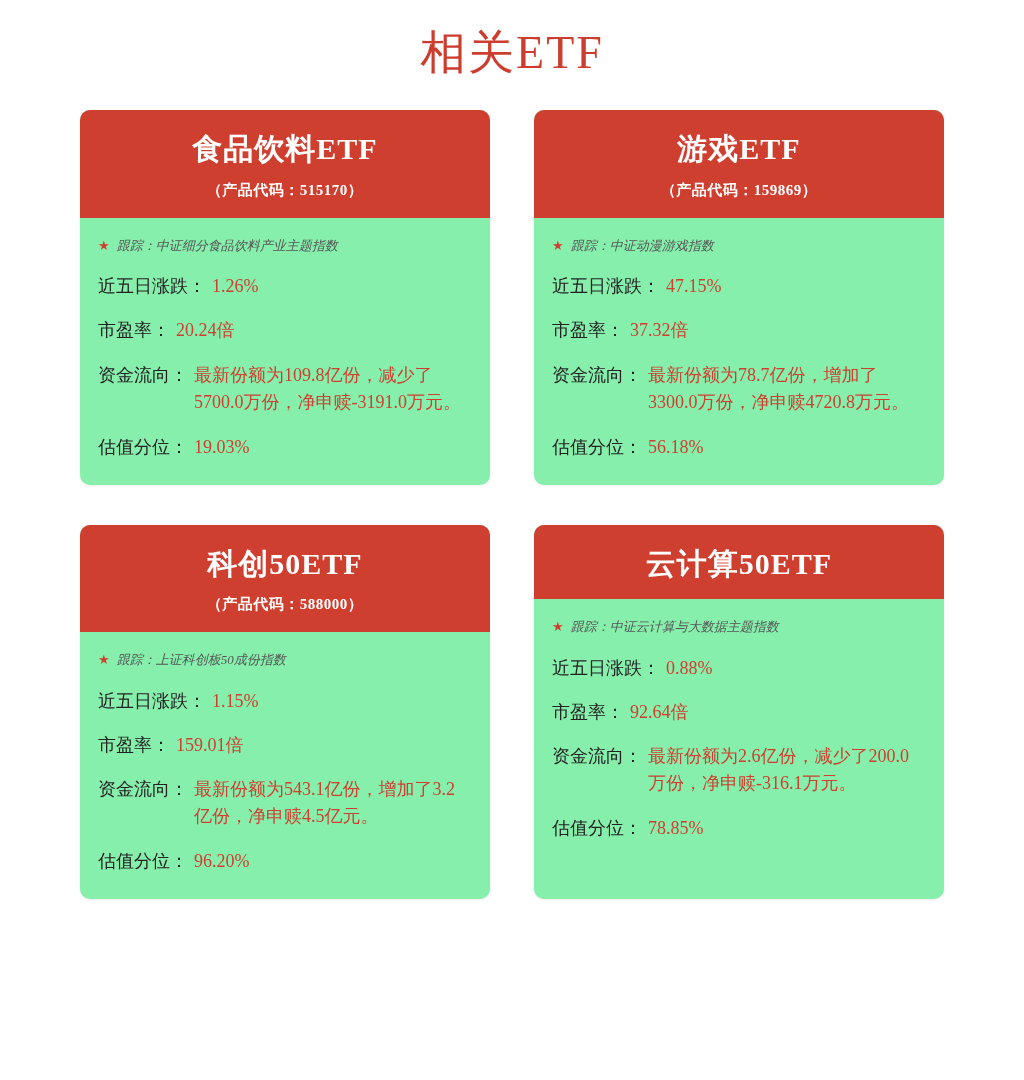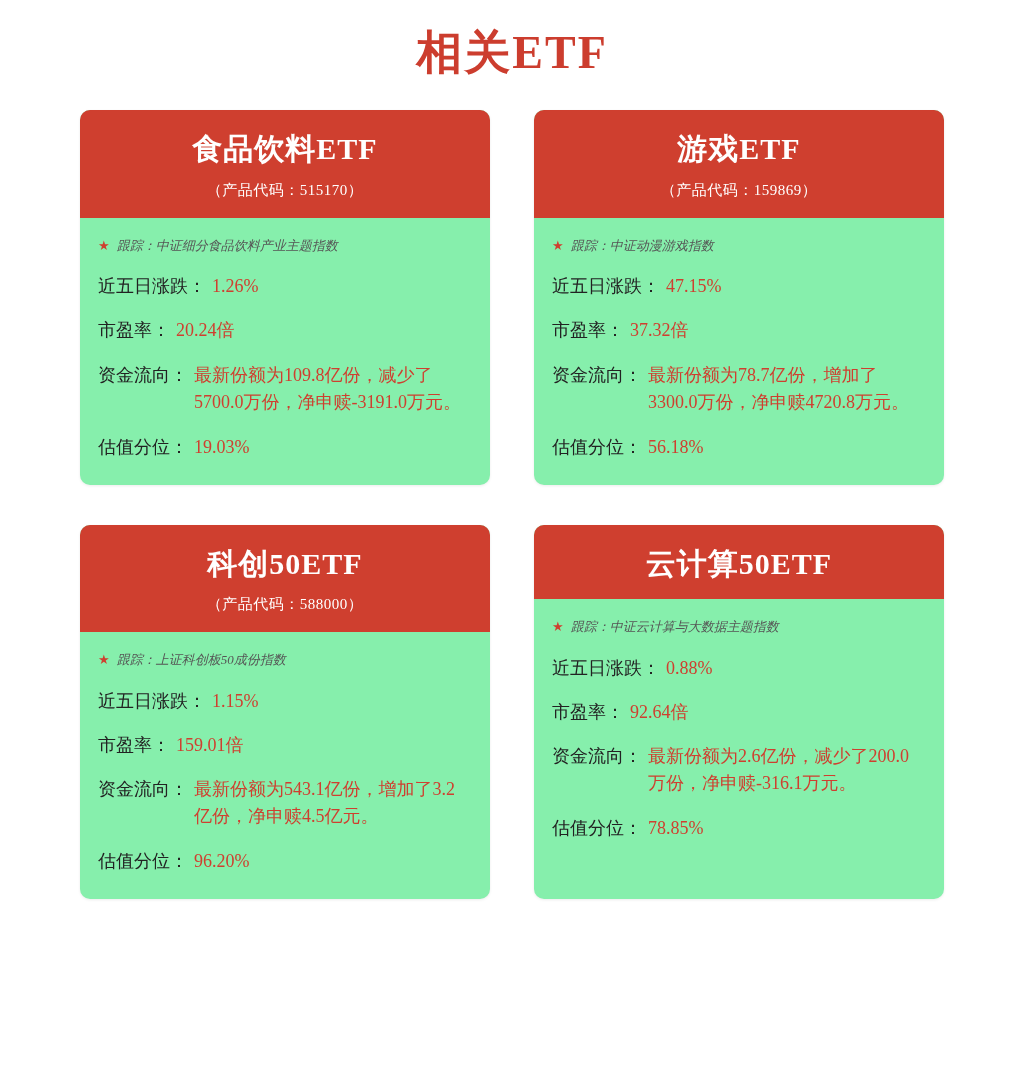--- a/index.html
+++ b/index.html
@@ -16,21 +16,21 @@
   .page {
     width: 1024px;
     height: 1080px;
     position: relative;
     box-sizing: border-box;
   }
   .page-title {
     text-align: center;
     color: #cc3d2e;
     font-size: 46px;
-    font-weight: bold;
+    font-weight: normal;
     letter-spacing: 2px;
     margin: 0;
     padding-top: 22px;
     padding-bottom: 8px;
     font-family: "Liberation Serif", "DejaVu Serif", serif;
   }
   .grid {
     display: grid;
     grid-template-columns: 410px 410px;
     column-gap: 44px;
@@ -54,21 +54,21 @@
   }
   .card-name {
     font-size: 30px;
     font-weight: bold;
     letter-spacing: 1px;
     line-height: 1.15;
   }
   .card-code {
     font-size: 15px;
     margin-top: 14px;
-    font-weight: normal;
+    font-weight: bold;
     letter-spacing: 0.5px;
   }
   .card-body {
     padding: 14px 18px 16px 18px;
     flex: 1;
   }
   .track-row {
     display: flex;
     align-items: flex-start;
     gap: 7px;

